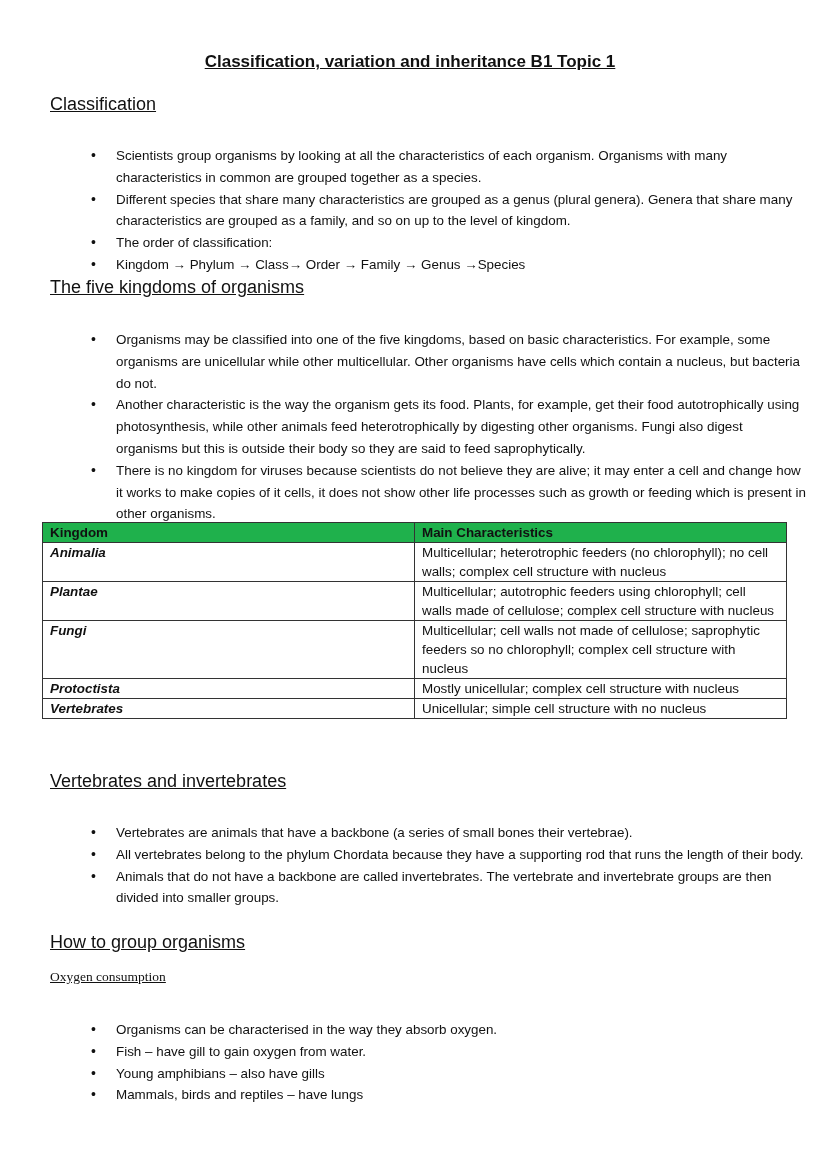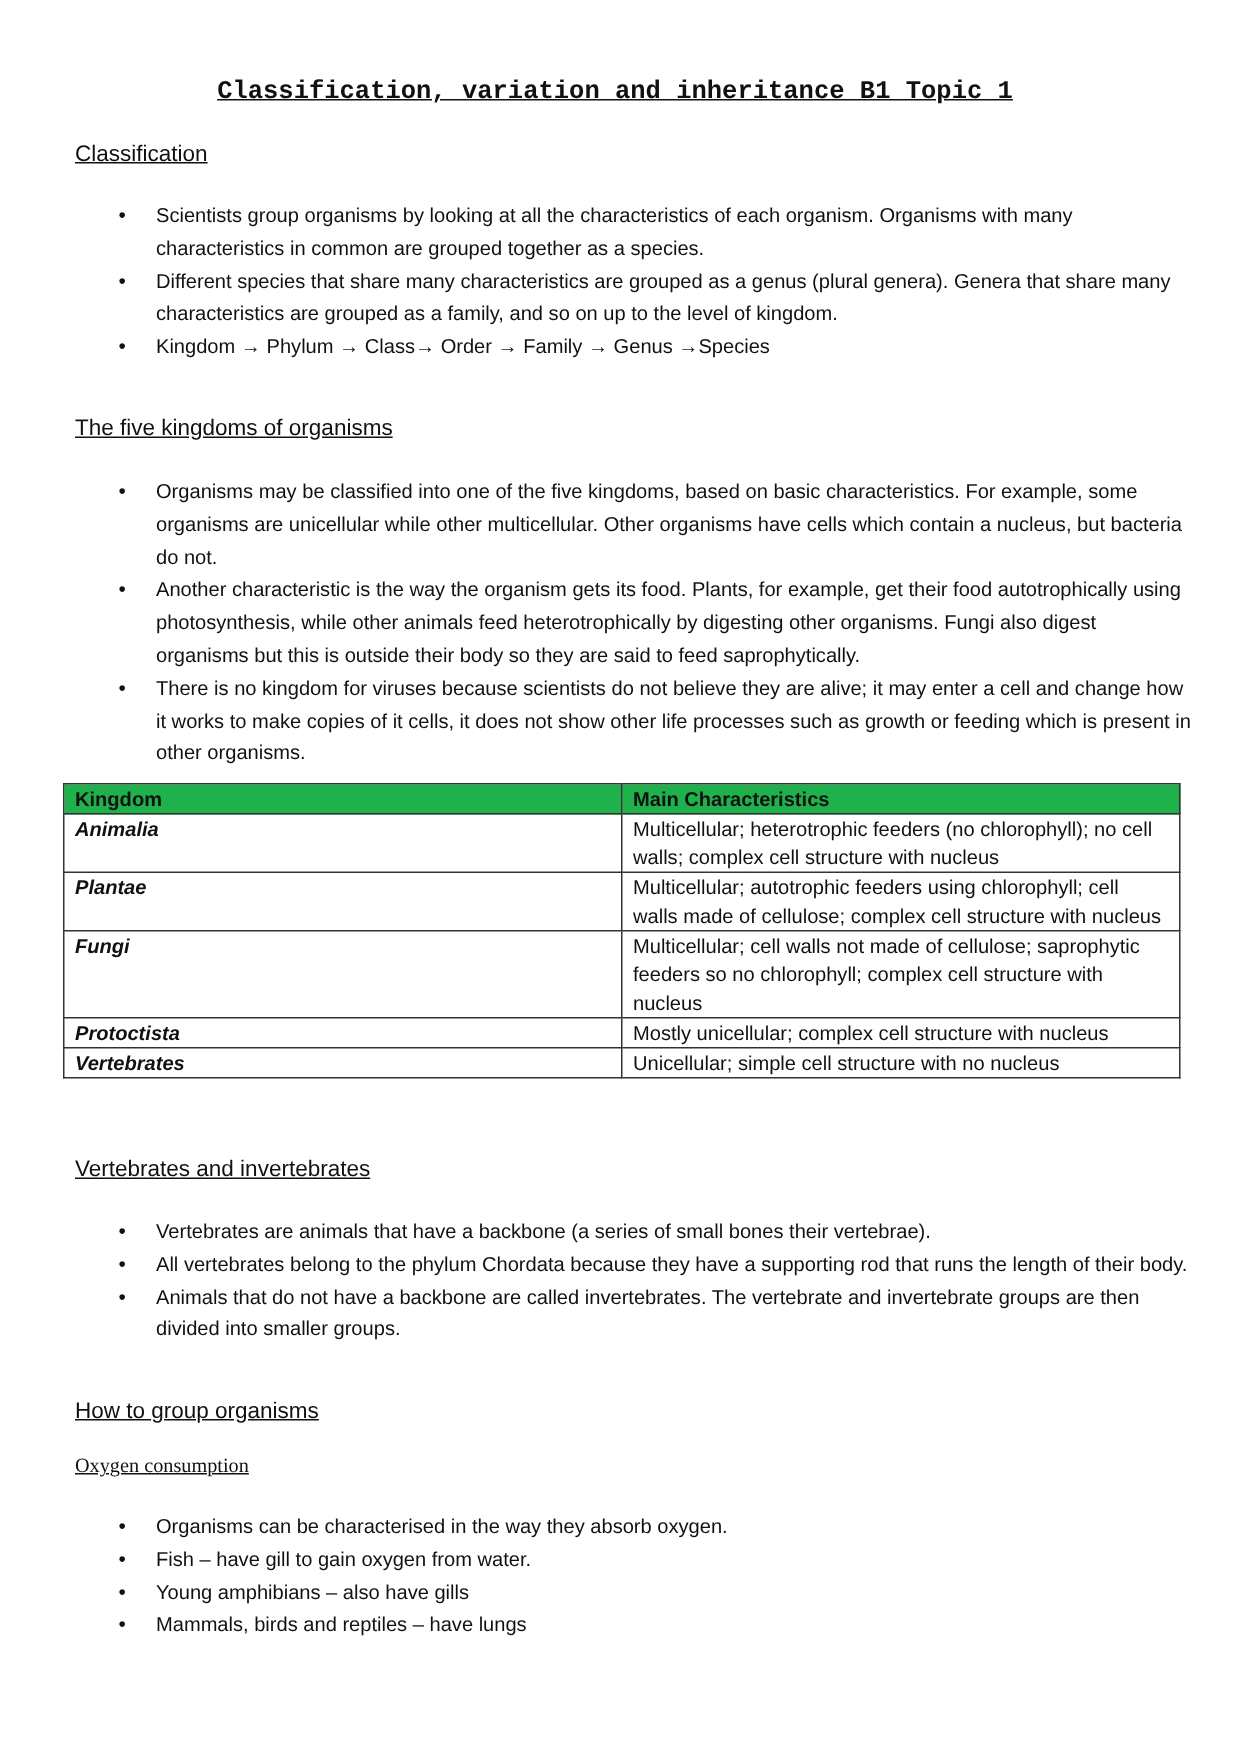--- a/index.html
+++ b/index.html
@@ -2,28 +2,28 @@
 <html><head>
 <meta charset="utf-8">
 <style>
   html, body { margin: 0; padding: 0; background: #ffffff; }
   body {
     width: 828px; height: 1171px; position: relative; overflow: hidden;
     font-family: "Liberation Sans", sans-serif; color: #111; font-size: 13.4px;
   }
   .title {
     position: absolute; top: 52px; left: 0; width: 820px; text-align: center;
-    font-weight: bold; font-size: 17px; text-decoration: underline; font-family: Liberation Mono, monospace;
+    font-weight: bold; font-size: 17px; text-decoration: underline;
   }
   .h {
-    position: absolute; left: 50px; font-size: 15px; text-decoration: underline;
+    position: absolute; left: 50px; font-size: 18px; text-decoration: underline;
   }
   .h.small { font-size: 13.5px; font-family: Liberation Serif, serif; }
   ul.bullets {
-    position: absolute; left: 50px; margin: 4px; padding: 0; list-style: none; width: 740px;
+    position: absolute; left: 50px; margin: 16px; padding: 0; list-style: none; width: 740px;
   }
   ul.bullets li {
     position: relative; padding-left: 50px; line-height: 21.8px;
   }
   ul.bullets li::before {
     content: "\2022"; position: absolute; left: 25px; top: 0; font-size: 14px;
   }
   table.kt {
     position: absolute; top: 522px; left: 42px; width: 745px;
     border-collapse: collapse; font-size: 13.4px;
@@ -37,20 +37,21 @@
 </style>
 </head>
 <body>
 
 <div class="title">Classification, variation and inheritance B1 Topic 1</div>
 
 <div class="h" style="top:94px">Classification</div>
 <ul class="bullets" style="top:129px">
   <li>Scientists group organisms by looking at all the characteristics of each organism. Organisms with many characteristics in common are grouped together as a species.</li>
   <li>Different species that share many characteristics are grouped as a genus (plural genera). Genera that share many characteristics are grouped as a family, and so on up to the level of kingdom.</li>
+  <li>The order of classification:</li>
   <li>Kingdom → Phylum → Class→ Order → Family → Genus →Species</li>
 </ul>
 
 <div class="h" style="top:277px">The five kingdoms of organisms</div>
 <ul class="bullets" style="top:313px">
   <li>Organisms may be classified into one of the five kingdoms, based on basic characteristics. For example, some organisms are unicellular while other multicellular. Other organisms have cells which contain a nucleus, but bacteria do not.</li>
   <li>Another characteristic is the way the organism gets its food. Plants, for example, get their food autotrophically using photosynthesis, while other animals feed heterotrophically by digesting other organisms. Fungi also digest organisms but this is outside their body so they are said to feed saprophytically.</li>
   <li>There is no kingdom for viruses because scientists do not believe they are alive; it may enter a cell and change how it works to make copies of it cells, it does not show other life processes such as growth or feeding which is present in other organisms.</li>
 </ul>
 

